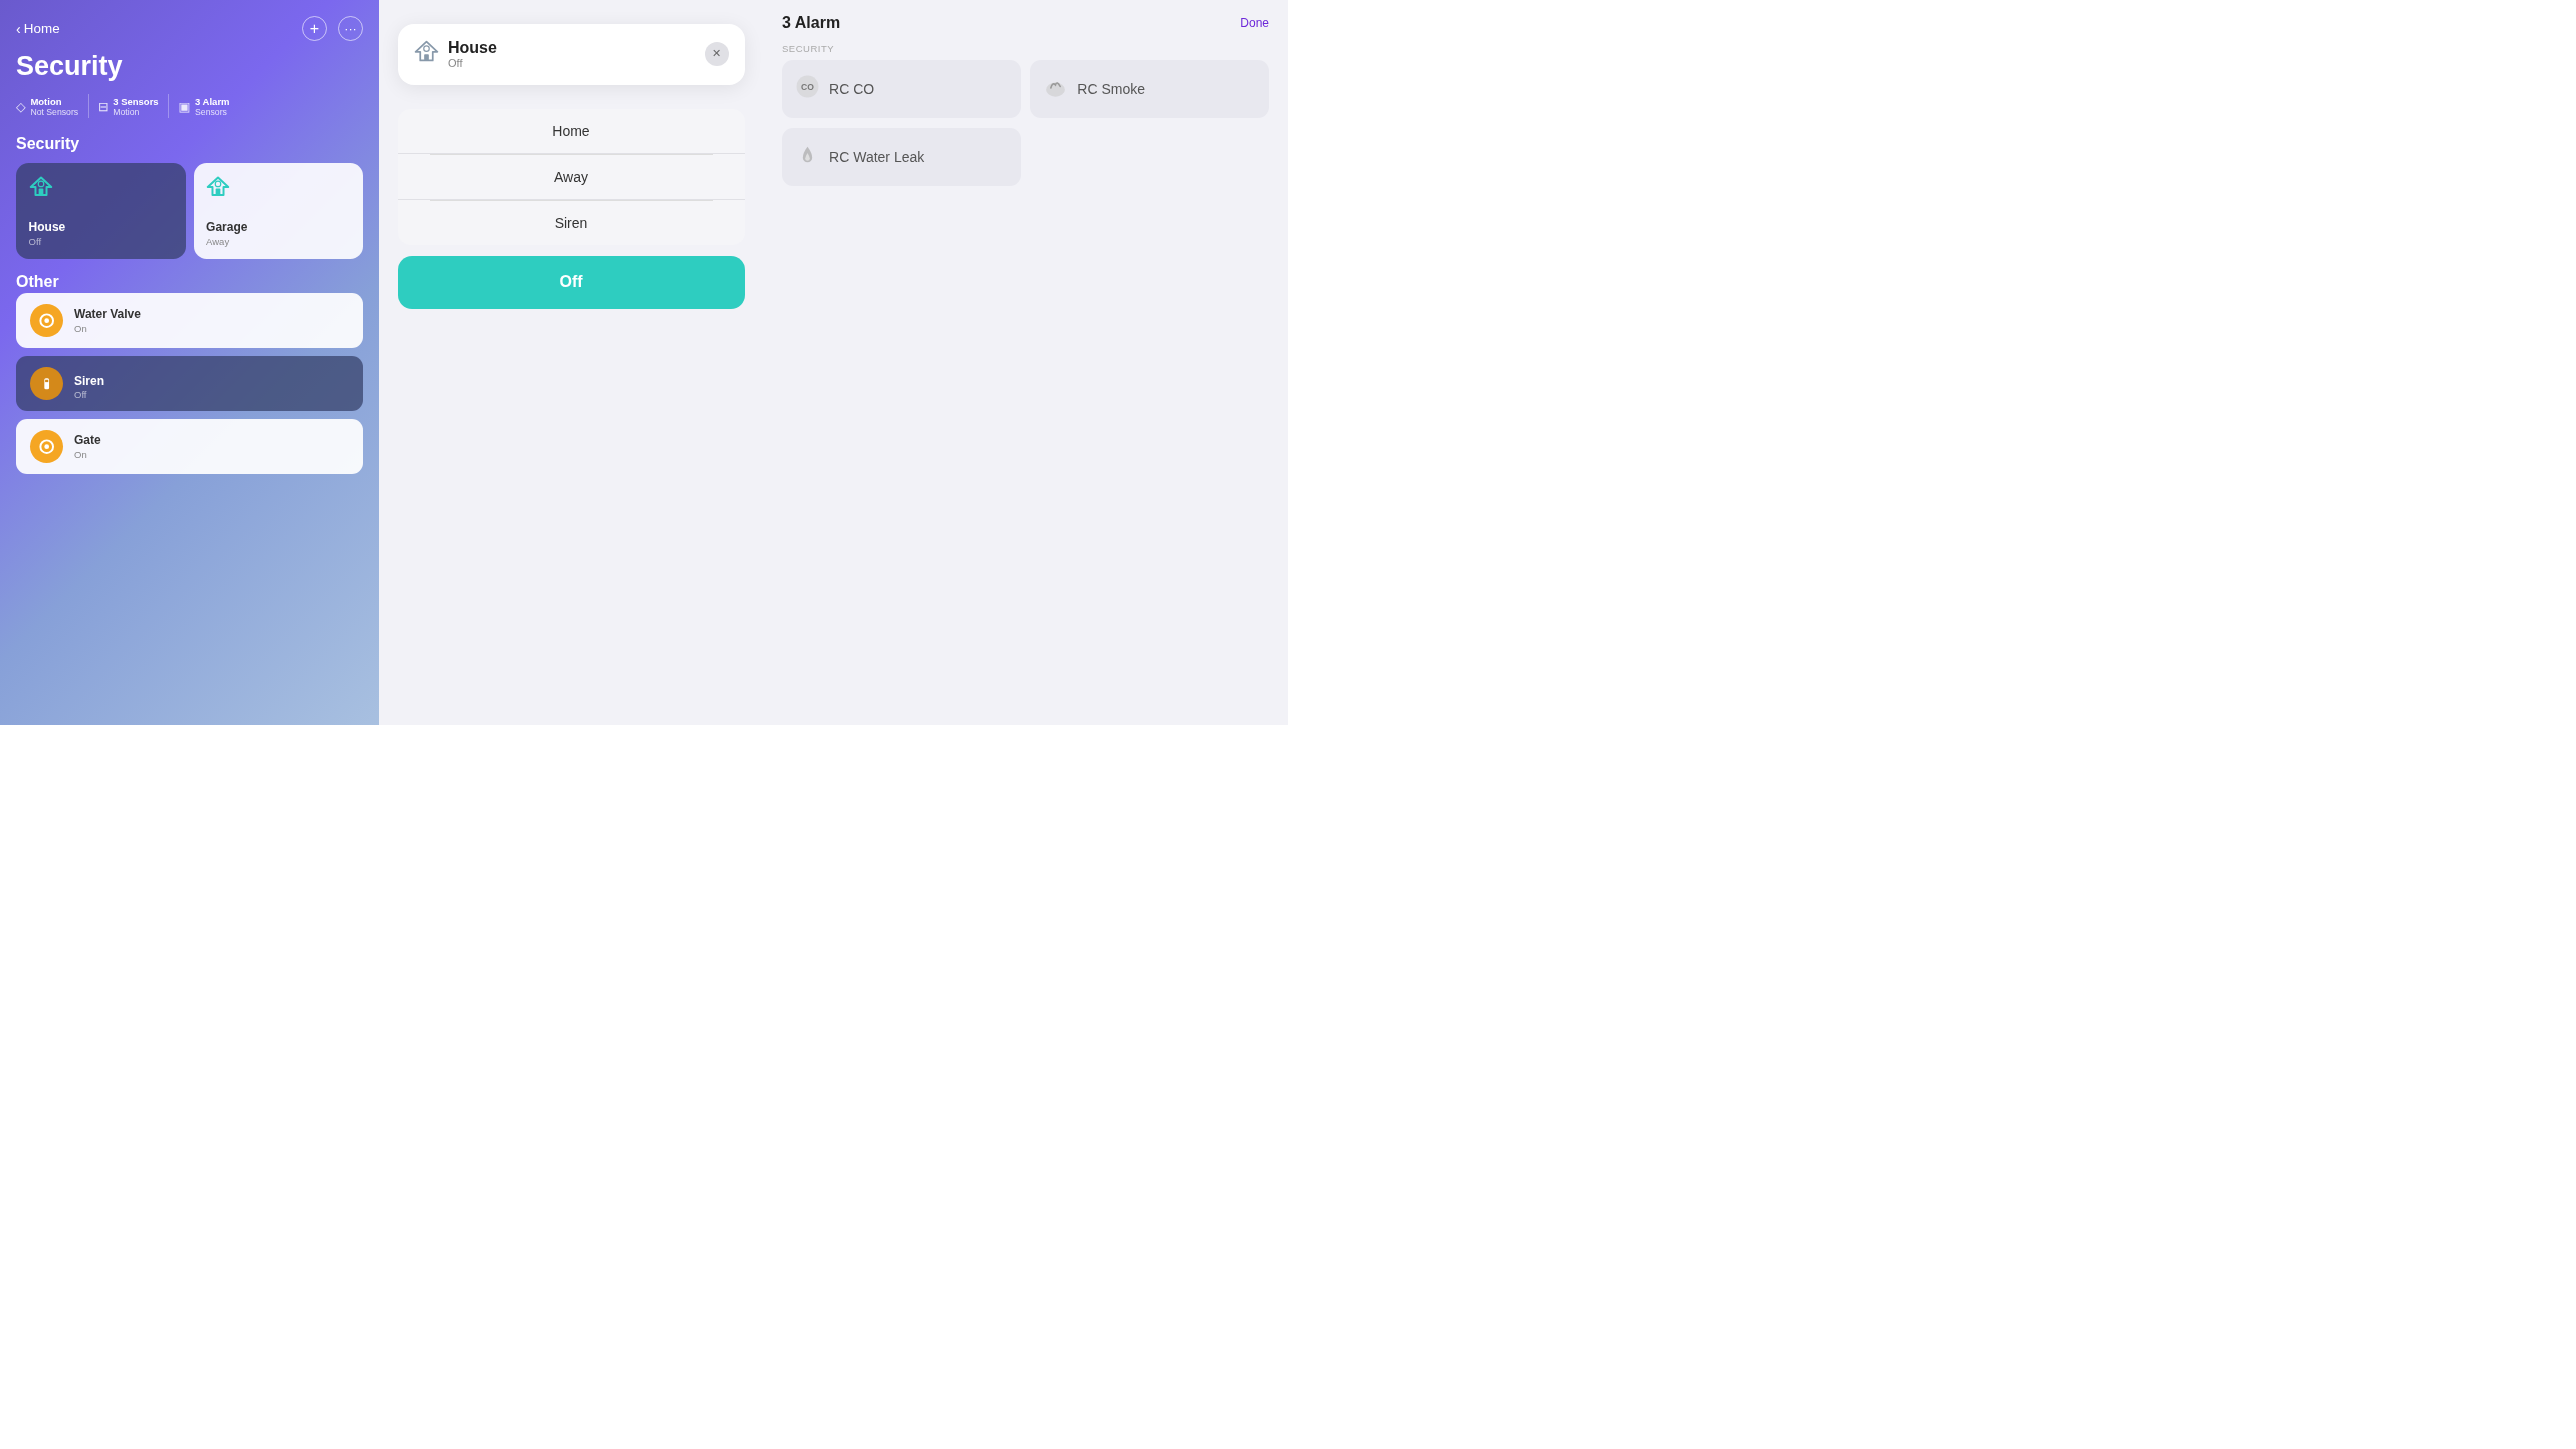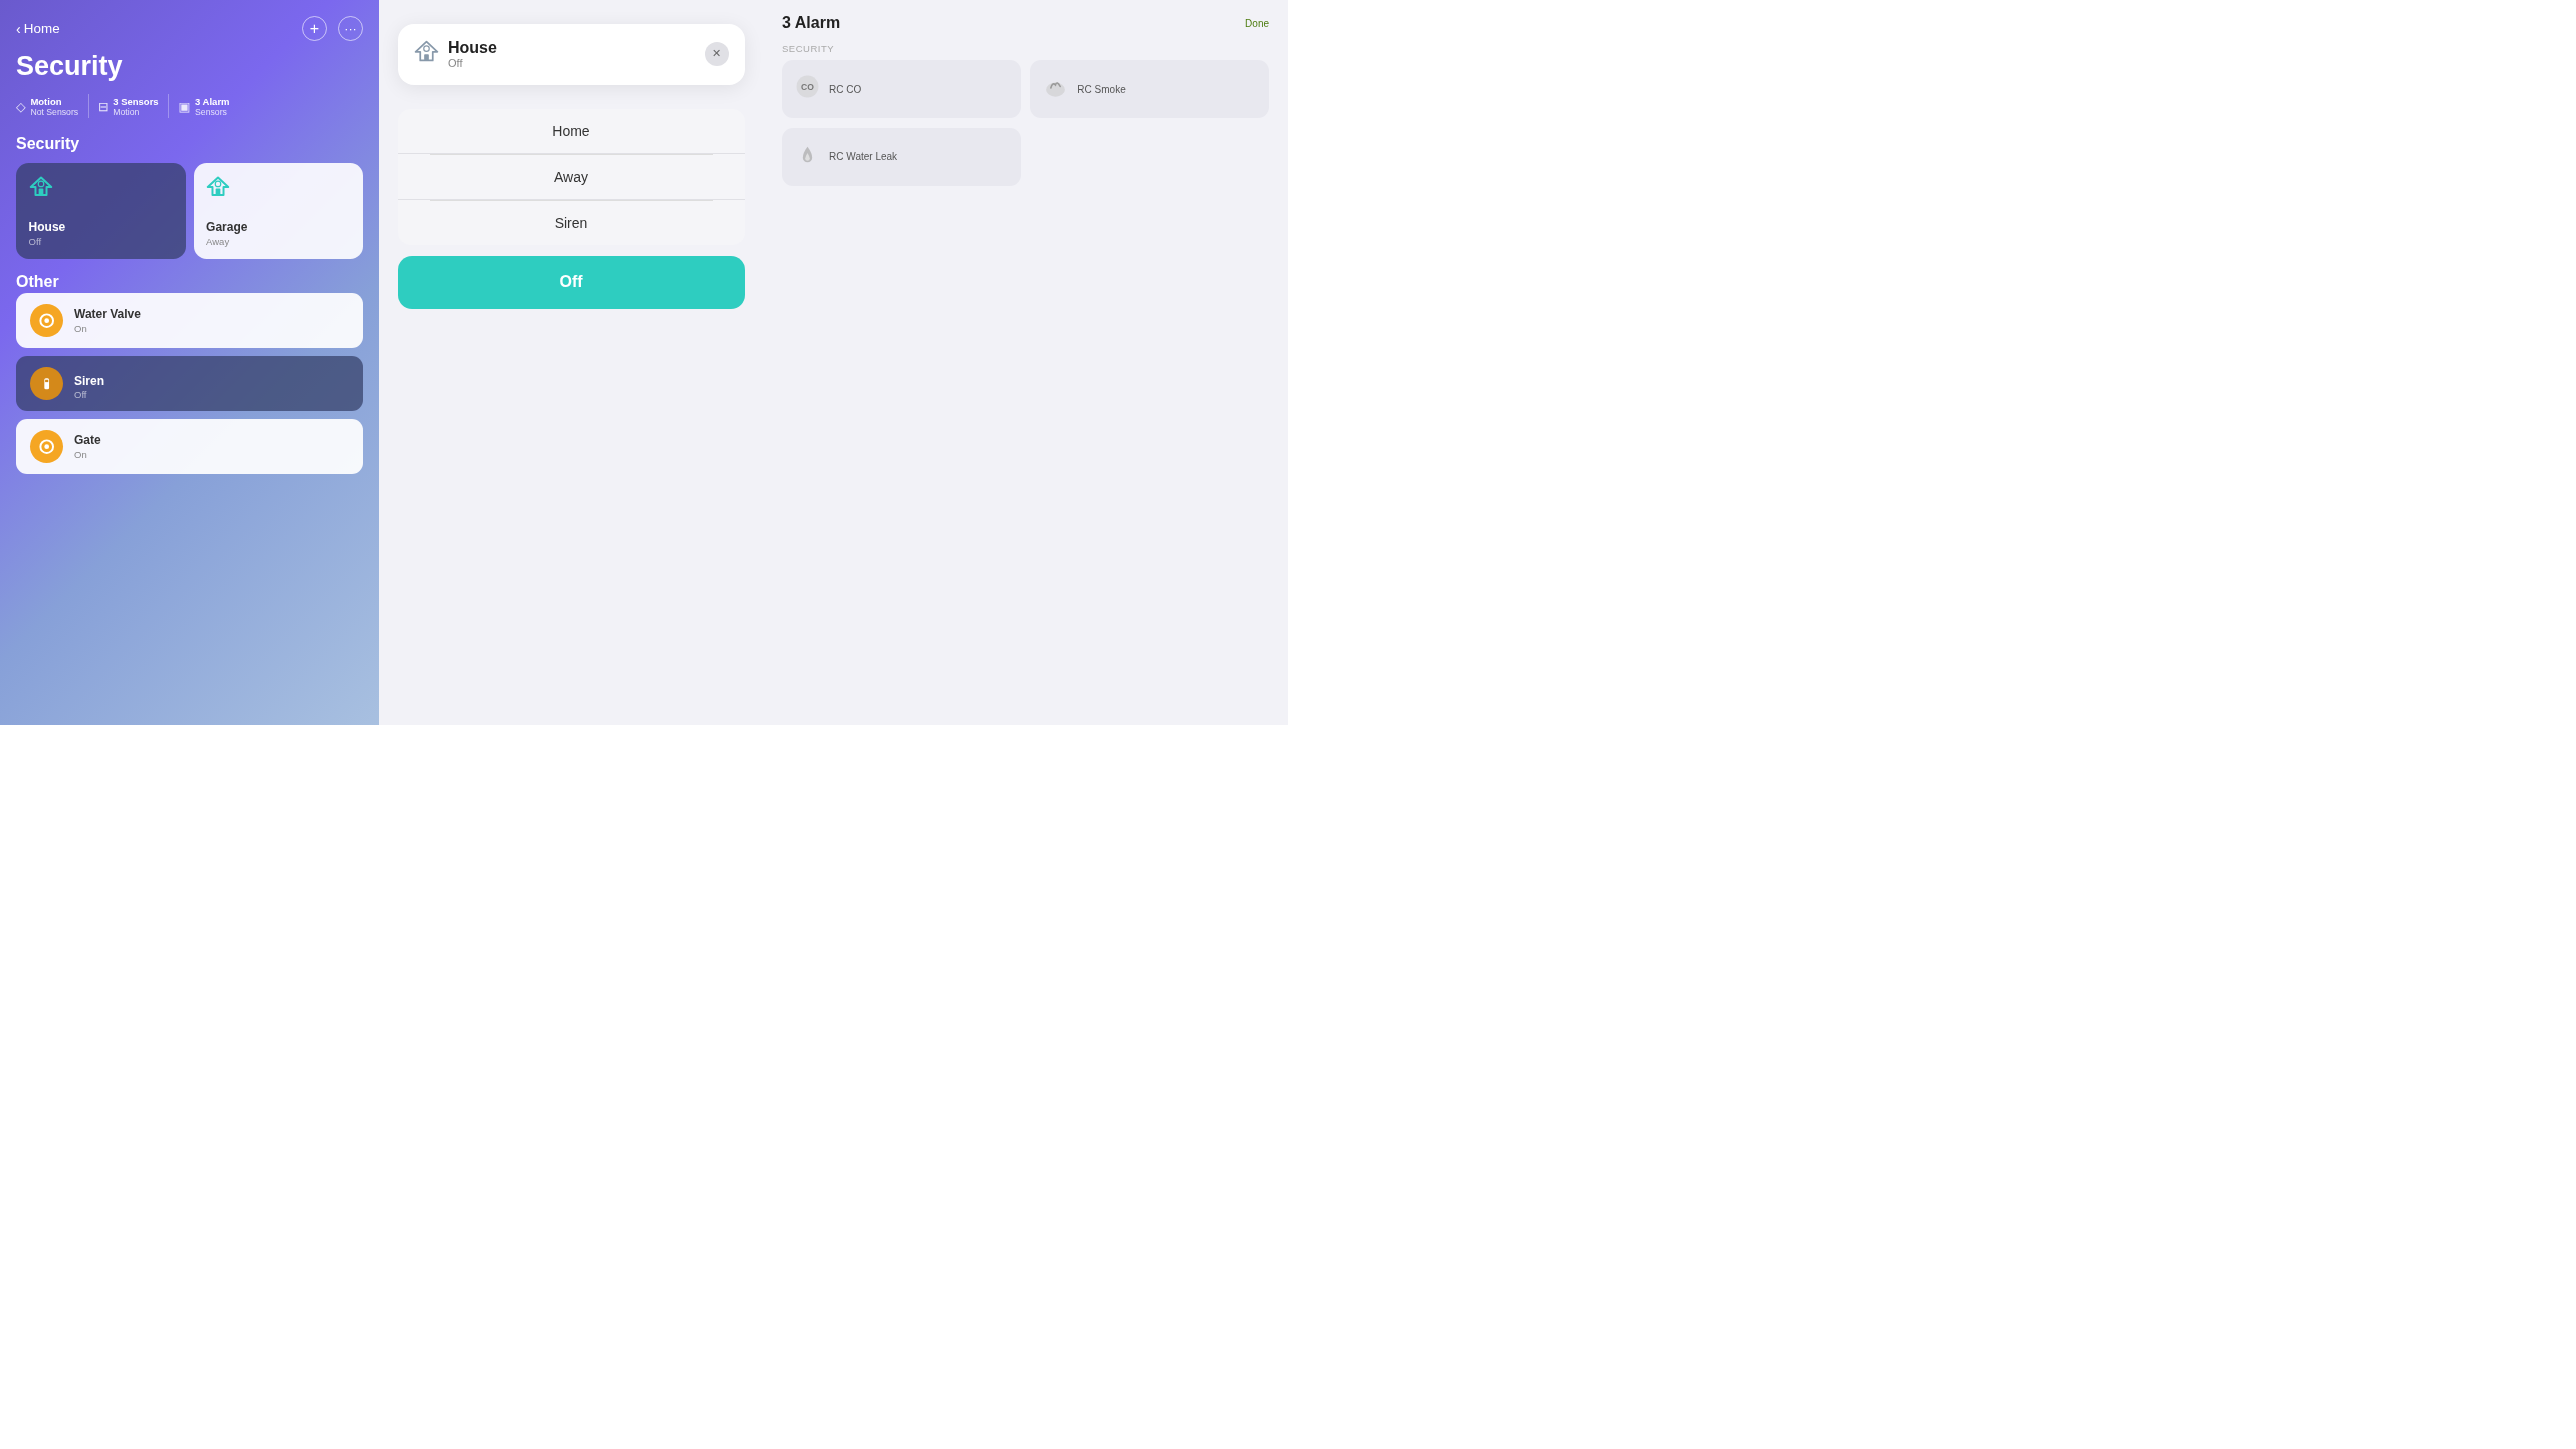--- a/index.html
+++ b/index.html
@@ -336,22 +336,22 @@
       background: #f2f2f7;
     }
 
     .right-title {
       font-size: 16px;
       font-weight: 600;
       color: #222;
     }
 
     .done-btn {
-      font-size: 10px;
-      color: #4d7c0f;
+      font-size: 12px;
+      color: #6d28d9;
       background: none;
       border: none;
       cursor: pointer;
       font-weight: 400;
     }
 
     .right-section-label {
       font-size: 9.5px;
       color: #aaa;
       font-weight: 500;
@@ -376,21 +376,21 @@
       gap: 9.5px;
       cursor: pointer;
     }
 
     .alarm-icon {
       font-size: 20.5px;
       color: #b91c1c;
     }
 
     .alarm-label {
-      font-size: 10px;
+      font-size: 14px;
       color: #555;
       font-weight: 500;
     }
 
     .separator {
       height: 0.8px;
       background: #ddd;
       margin: 0 32px;
     }
 

